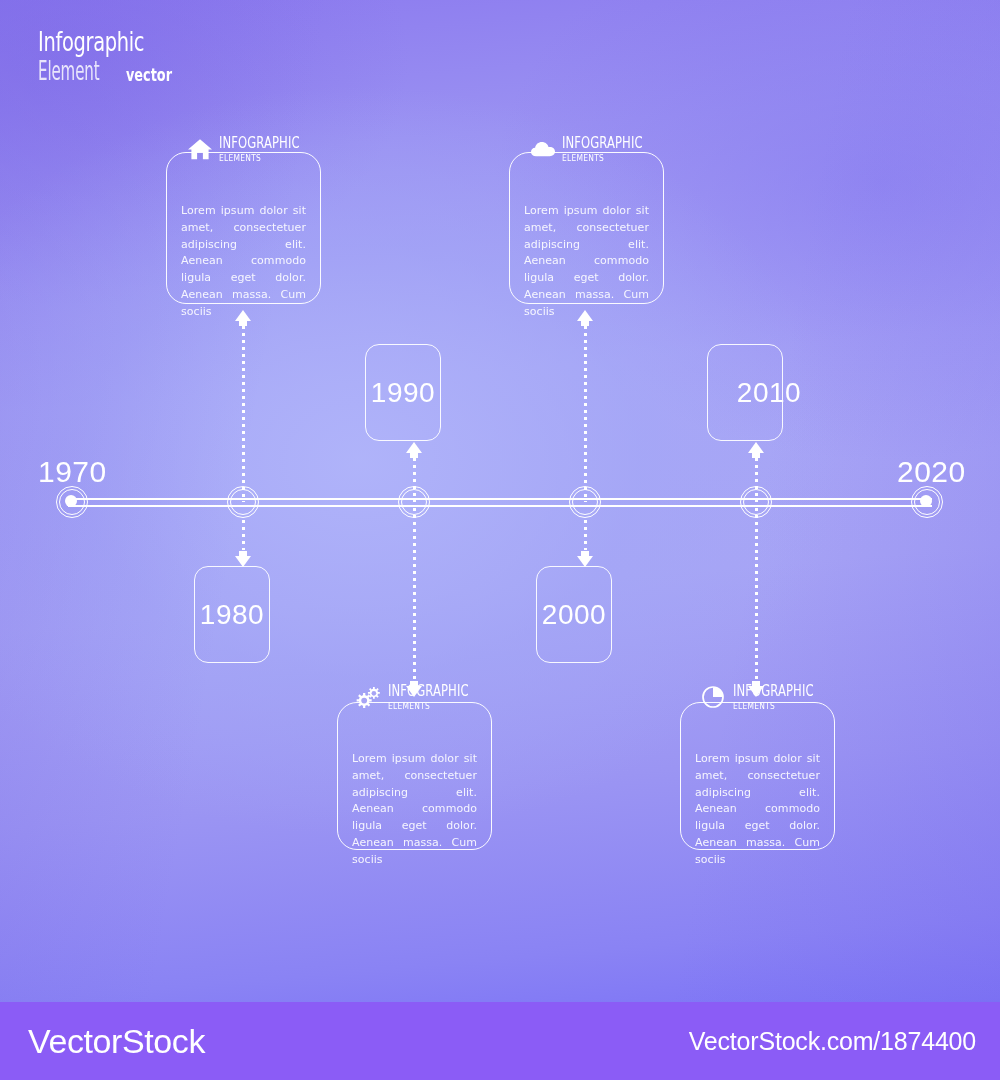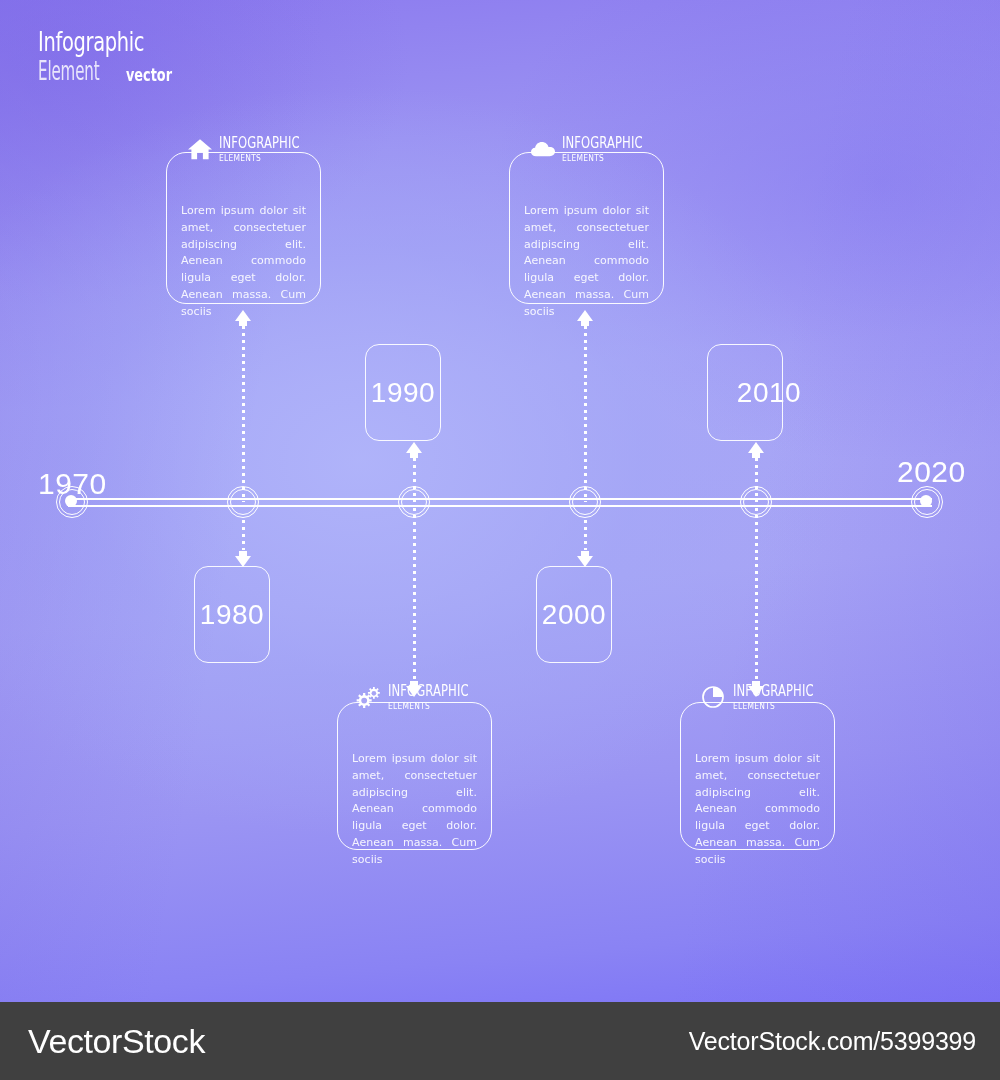--- a/index.html
+++ b/index.html
@@ -104,21 +104,21 @@
              transform:scaleX(0.88); transform-origin:left center; white-space:nowrap; }
   .card-body {
     color:rgba(255,255,255,0.90); font-size:11px; line-height:1.52;
     text-align:justify; text-align-last:justify;
     padding:0 14px; letter-spacing:0.05px;
     font-family:"DejaVu Sans","Liberation Sans", sans-serif;
     margin-top:36px;
   }
 
   
-  #wm { position:absolute; left:0; top:1002px; width:1000px; height:78px; background:#404040; z-index:10; }
+  #wm { position:absolute; left:0; top:1002px; width:1000px; height:78px; background:#8b5cf6; z-index:10; }
   #wm-left { position:absolute; left:28px; top:50%; transform:translateY(-50%); color:#fff;
              font-size:34px; font-weight:400; letter-spacing:-0.4px; font-family:"Liberation Sans", sans-serif; }
   #wm-right { position:absolute; right:24px; top:50%; transform:translateY(-50%); color:#fff;
               font-size:25px; font-weight:300; letter-spacing:-0.2px; font-family:"Liberation Sans", sans-serif; }
 </style>
 </head>
 <body>
 
 <div id="stage">
 
@@ -137,21 +137,21 @@
     <div class="rail-line rail-bot"></div>
 
     <div class="node node-end" style="left:4px;   top:4px;"></div>
     <div class="node node-mid" style="left:175px; top:4px;"></div>
     <div class="node node-mid" style="left:346px; top:4px;"></div>
     <div class="node node-mid" style="left:517px; top:4px;"></div>
     <div class="node node-mid" style="left:688px; top:4px;"></div>
     <div class="node node-end" style="left:859px; top:4px;"></div>
   </div>
 
-  <div class="end-label" style="left:38px;  top:467px;">1970</div>
+  <div class="end-label" style="left:38px;  top:455px;">1970</div>
   <div class="end-label" style="left:897px; top:455px;">2020</div>
 
   <div class="conn" style="left:243px; top:520px; height:48px;">
     <div class="stem" style="top:0; height:30px;"></div>
     <div class="arrow arrow-down" style="top:36px;"></div>
   </div>
 
   <div class="conn" style="left:414px; top:440px; height:62px;">
     <div class="stem" style="top:18px; height:44px;"></div>
     <div class="arrow arrow-up" style="top:2px;"></div>
@@ -253,16 +253,16 @@
       <span class="card-titles">
         <div class="card-t1">INFOGRAPHIC</div>
         <div class="card-t2">ELEMENTS</div>
       </span>
     </div>
     <div class="card-body">Lorem ipsum dolor sit amet, consectetuer adipiscing elit. Aenean commodo ligula eget dolor. Aenean massa. Cum sociis</div>
   </div>
 
   <div id="wm">
     <div id="wm-left">VectorStock</div>
-    <div id="wm-right">VectorStock.com/5399399</div>
+    <div id="wm-right">VectorStock.com/1874400</div>
   </div>
 
 </div>
 
 </body></html>

